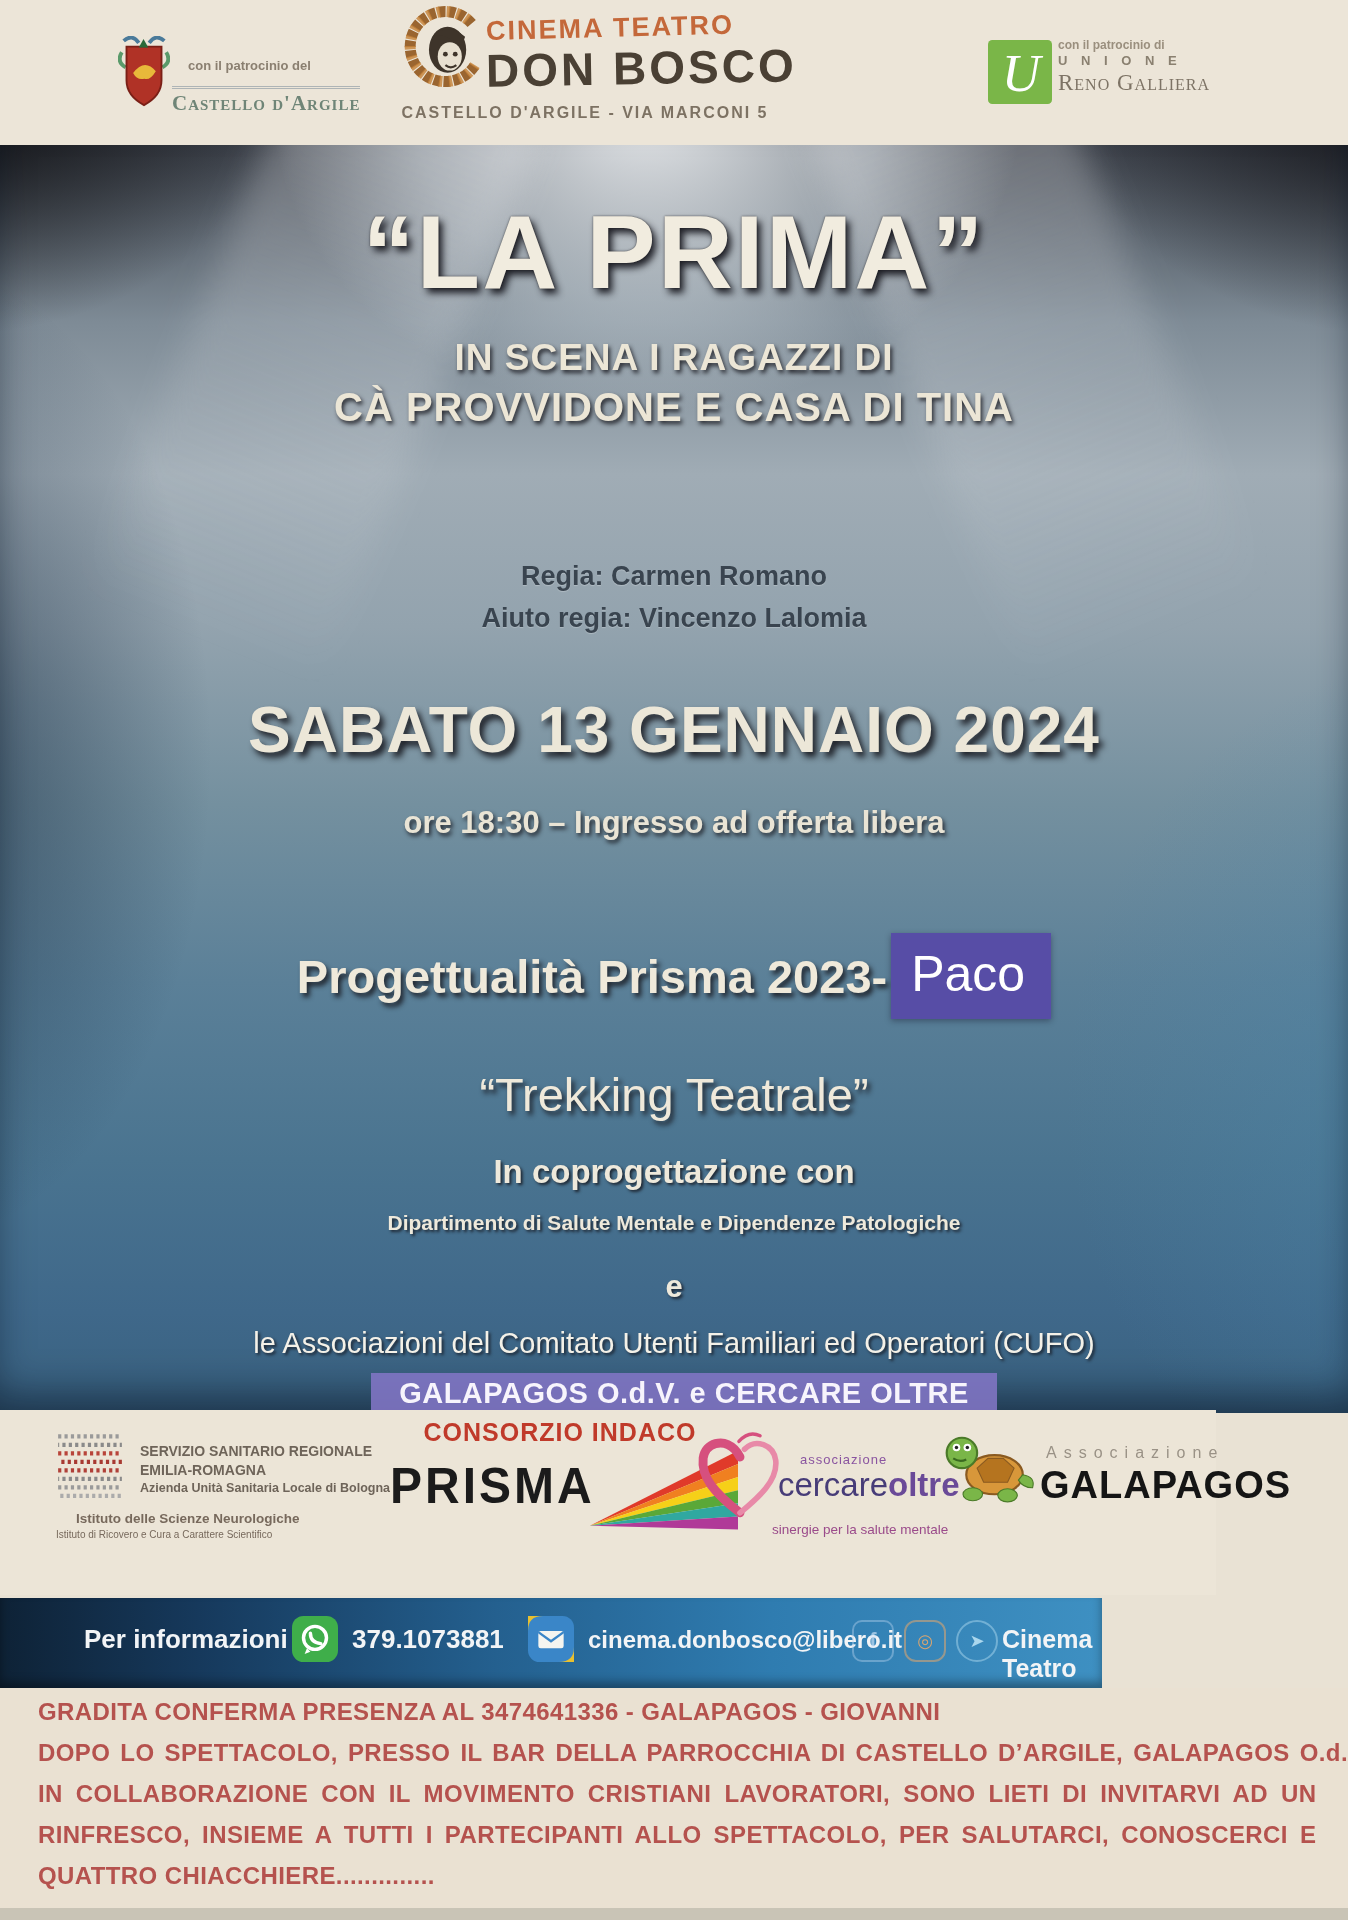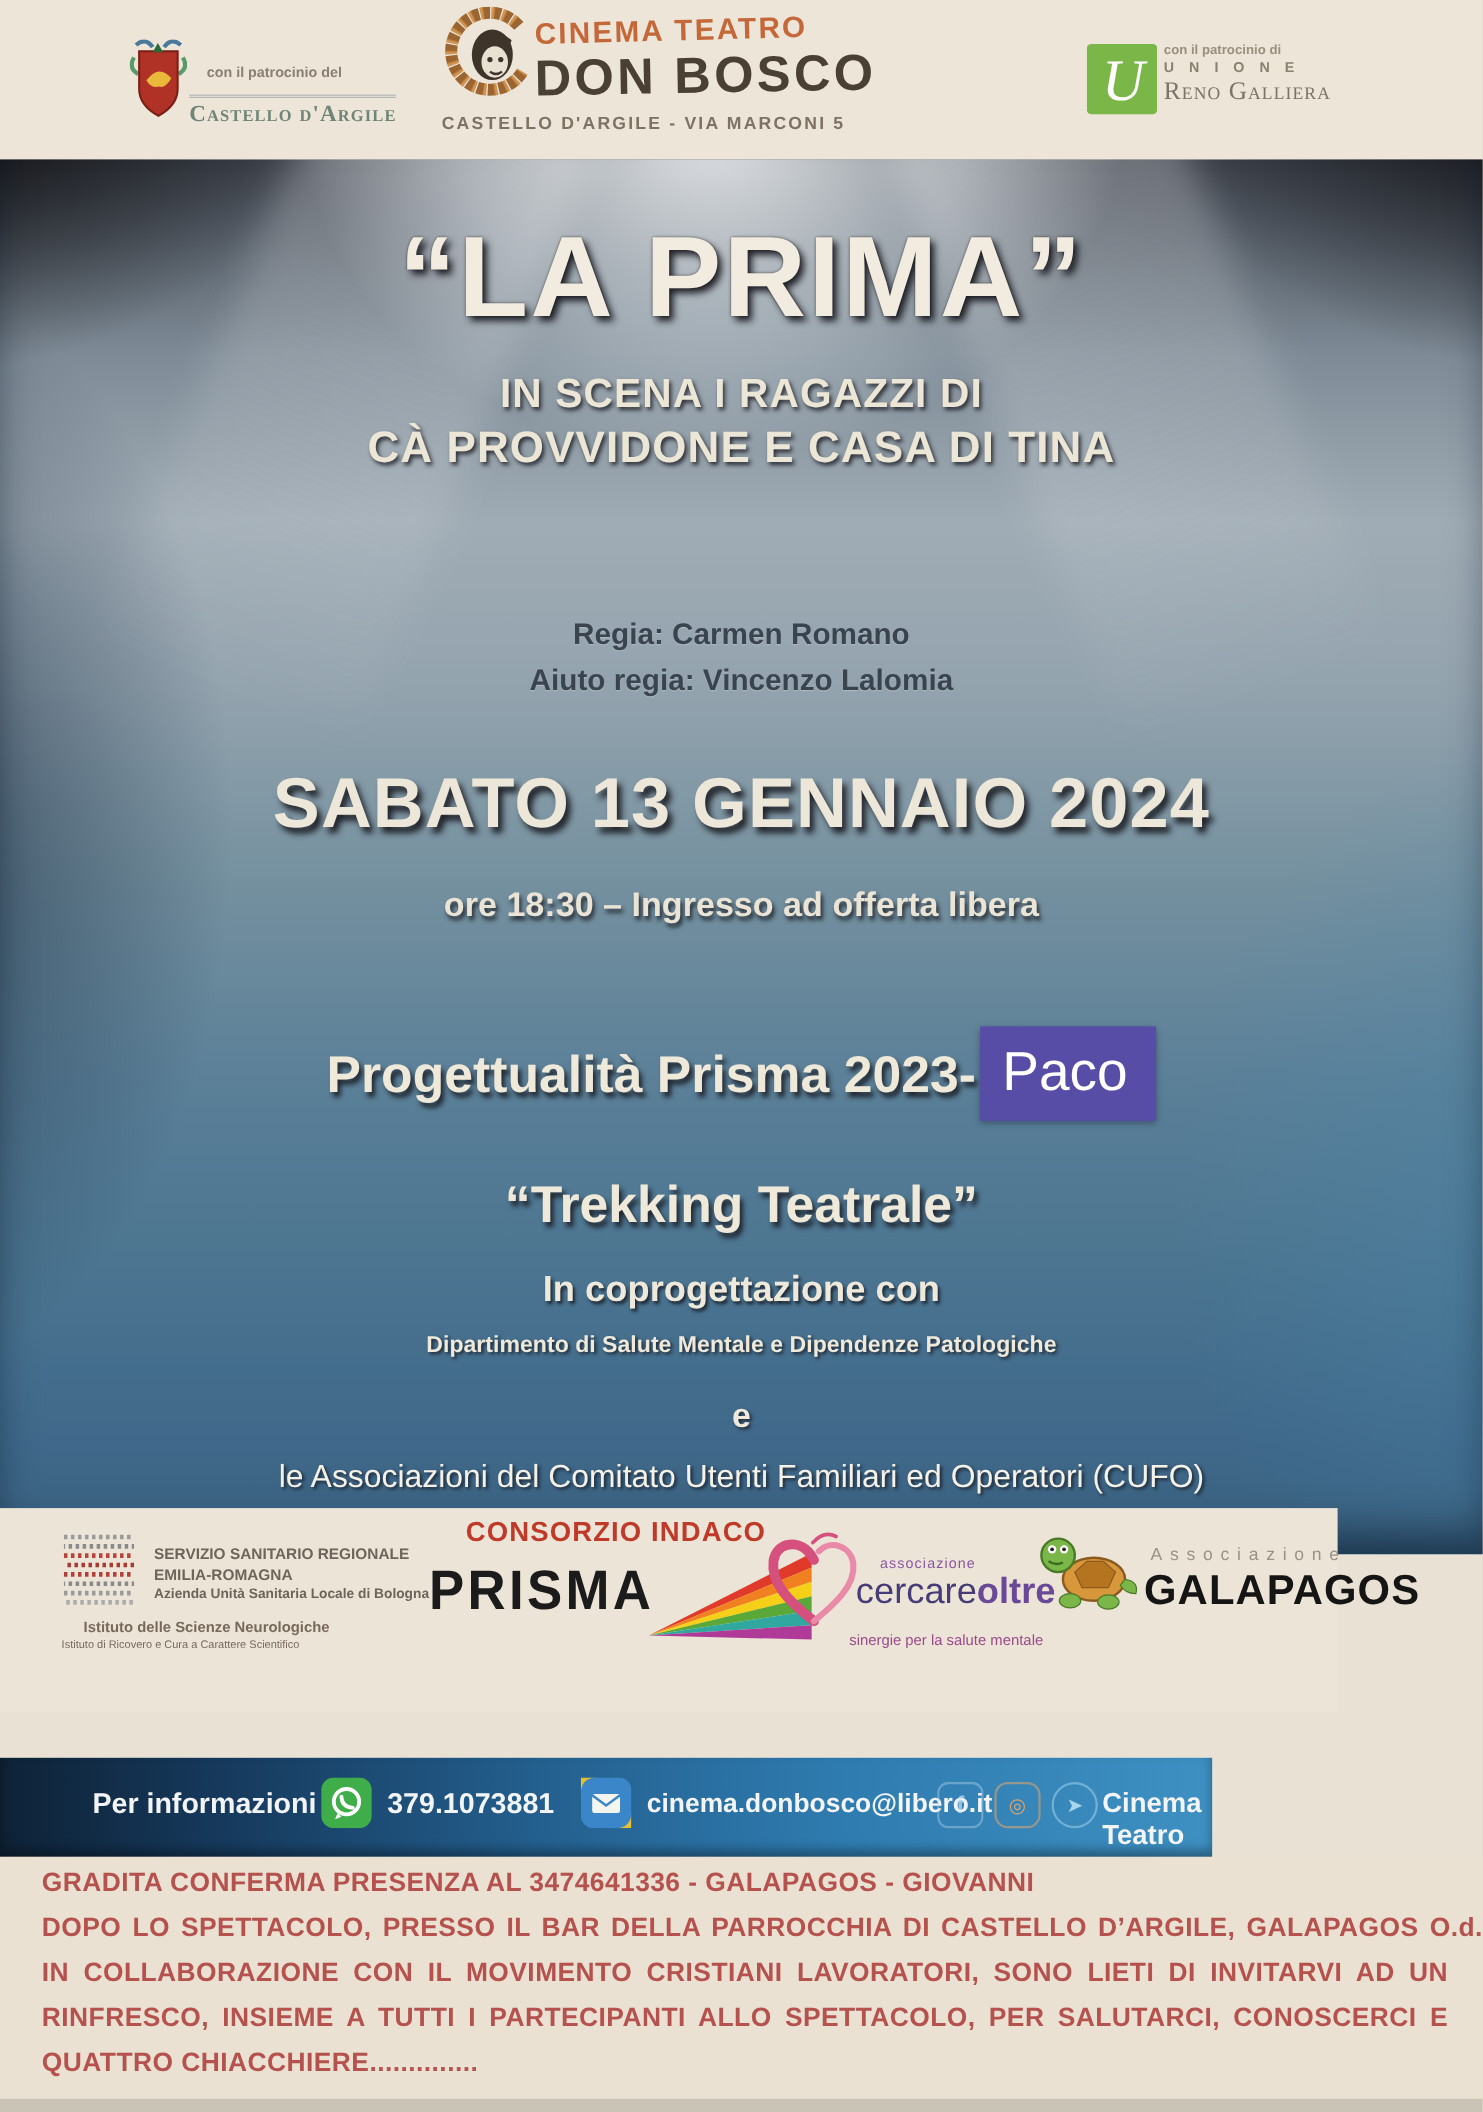--- a/index.html
+++ b/index.html
@@ -49,31 +49,31 @@
         text-shadow:2px 3px 4px rgba(25,25,30,.85);}
   .regia{top:416px;font-size:27px;font-weight:700;color:#39444f;text-shadow:0 1px 1px rgba(255,255,255,.25);}
   .aiuto{top:458px;font-size:27px;font-weight:700;color:#39444f;text-shadow:0 1px 1px rgba(255,255,255,.25);}
   .date{top:548px;font-size:64px;font-weight:800;color:#ece7d8;letter-spacing:1px;
         text-shadow:4px 5px 6px rgba(20,20,26,.9);}
   .ore{top:660px;font-size:31px;font-weight:800;color:#e9e4d5;text-shadow:2px 3px 4px rgba(22,22,28,.85);}
   .projrow{position:absolute;top:788px;left:0;width:100%;display:flex;justify-content:center;align-items:center;}
   .projtext{font-size:47px;font-weight:700;color:#efe9da;text-shadow:3px 4px 5px rgba(22,22,28,.85);white-space:nowrap;}
   .sticker{margin-left:4px;background:#574da6;color:#ffffff;font-size:50px;font-weight:500;
            padding:12px 26px 16px 20px;box-shadow:0 2px 6px rgba(20,20,40,.4);}
-  .trek{top:922px;font-size:47px;font-weight:700;color:#efe9da;text-shadow:3px 4px 5px rgba(22,22,28,.85);}
+  .trek{top:922px;font-size:47px;font-weight:400;color:#efe9da;text-shadow:3px 4px 5px rgba(22,22,28,.85);}
   .coop1{top:1008px;font-size:33px;font-weight:600;color:#eee9db;text-shadow:2px 2px 3px rgba(20,20,26,.8);}
   .coop2{top:1066px;font-size:21px;font-weight:600;color:#eee9db;text-shadow:2px 2px 3px rgba(20,20,26,.8);}
   .coopE{top:1124px;font-size:31px;font-weight:600;color:#eee9db;text-shadow:2px 2px 3px rgba(20,20,26,.8);}
   .coop3{top:1182px;font-size:29px;font-weight:500;color:#f4f1e8;text-shadow:2px 2px 3px rgba(20,20,26,.8);}
   .hl-wrap{top:1228px;padding-left:10px;}
   .hl{display:inline-block;background:rgba(130,117,197,.88);color:#f7f4fc;font-size:29px;font-weight:600;
       padding:4px 28px 6px;letter-spacing:.5px;}
 
   
-  .sponsors{position:absolute;top:1371px;left:0;width:1216px;height:185px;background:#ece5d7;}
+  .sponsors{position:absolute;top:1410px;left:0;width:1216px;height:185px;background:#ece5d7;}
   .ausl-dots{position:absolute;left:56px;top:22px;}
   .ausl-t{position:absolute;left:140px;top:32px;line-height:1.35;color:#6e6459;}
   .ausl-l1{font-size:14px;font-weight:700;}
   .ausl-l2{font-size:14px;font-weight:700;}
   .ausl-l3{font-size:12.5px;font-weight:600;}
   .ausl-b{position:absolute;left:56px;top:100px;line-height:1.3;color:#77695c;}
   .ausl-l4{font-size:13.5px;font-weight:700;margin-left:20px;}
   .ausl-l5{font-size:10px;}
   .cons-label{position:absolute;left:395px;top:8px;width:330px;text-align:center;font-size:25px;font-weight:700;
               color:#c03a2a;letter-spacing:1px;}

